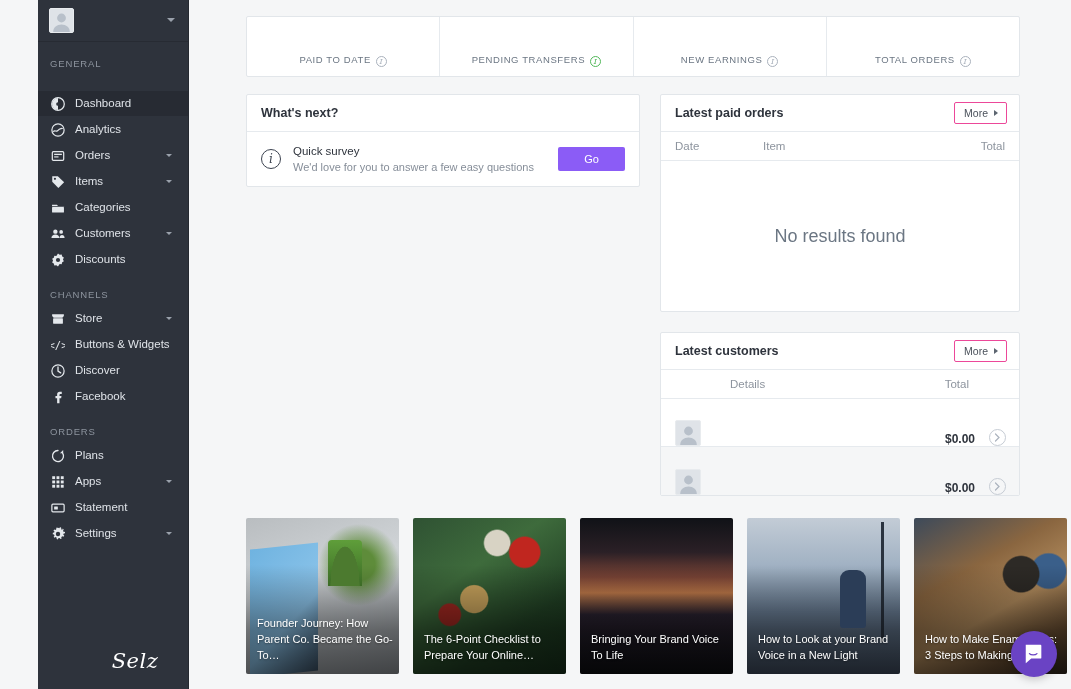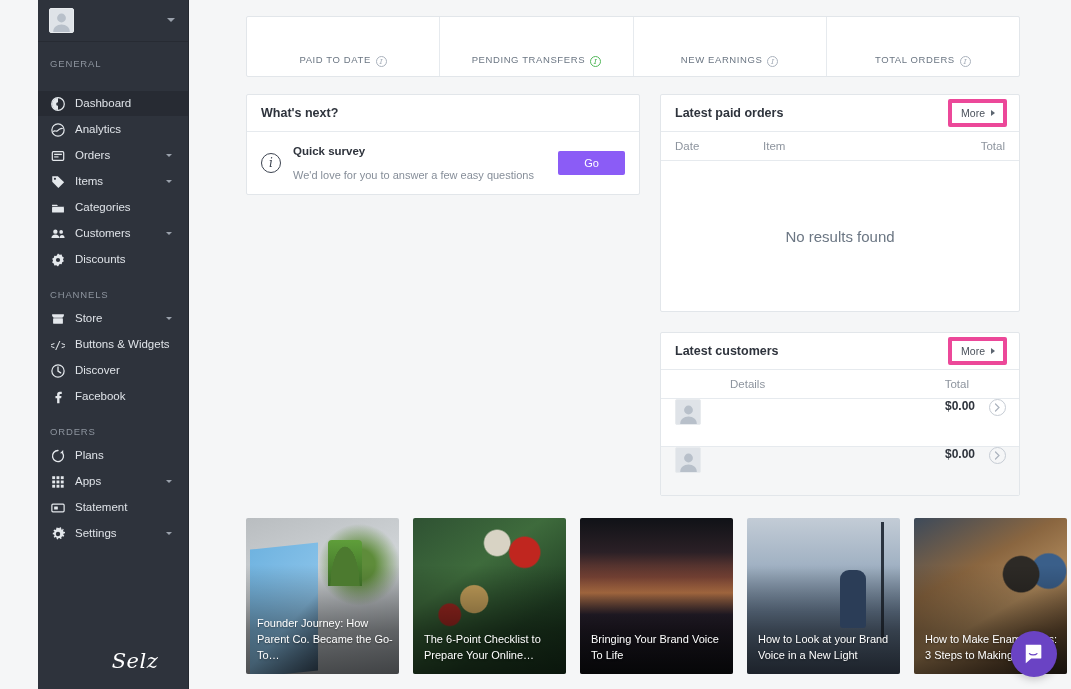--- a/index.html
+++ b/index.html
@@ -118,21 +118,21 @@
     border-radius: 2px;
   }
   .card-head {
     height: 37px; display: flex; align-items: center;
     padding: 0 12px 0 14px;
     border-bottom: 1px solid #e6eaee;
     justify-content: space-between;
   }
   .card-title { font-size: 12.5px; color: #2e333c; font-weight: 700; }
   .more-btn {
-    border: 4px solid #ec4899; border-radius: 2px;
+    border: 1px solid #ec4899; border-radius: 2px;
     background: #fff; font-size: 10.5px; color: #4a515b;
     padding: 4px 8px 4px 9px; cursor: pointer;
     display: inline-flex; align-items: center; gap: 6px;
     font-family: "Liberation Sans", sans-serif;
   }
   .more-btn .tri {
     width: 0; height: 0;
     border-top: 3.5px solid transparent;
     border-bottom: 3.5px solid transparent;
     border-left: 4.5px solid #5c6570;
@@ -143,21 +143,21 @@
     display: flex; align-items: center;
     padding: 13px 14px 13px 14px; gap: 12px;
   }
   .wn-ic {
     width: 20px; height: 20px; flex: 0 0 20px;
     border: 1.3px solid #3c4350; border-radius: 50%;
     color: #3c4350; font-size: 12px; line-height: 18px;
     text-align: center; font-family: "DejaVu Serif", serif; font-style: italic;
   }
   .wn-txt { flex: 1; }
-  .wn-title { font-size: 11.5px; font-weight: 700; color: #2e333c; margin-bottom: 12px; }
+  .wn-title { font-size: 11.5px; font-weight: 400; color: #2e333c; margin-bottom: 4px; }
   .wn-sub { font-size: 11px; color: #868e99; }
   .go-btn {
     background: #8b5cf6; color: #fff;
     border: none; border-radius: 2px;
     width: 67px; height: 24px; font-size: 11px;
     cursor: pointer; font-family: "Liberation Sans", sans-serif;
   }
 
   
   .thead {
@@ -166,24 +166,24 @@
     font-size: 11.5px; color: #8d949e;
     padding: 0 14px;
   }
   .th-date { width: 88px; }
   .th-item { flex: 1; }
   .th-total { text-align: right; width: 70px; }
   .th-details { width: 150px; padding-left: 55px; }
   .th-ctotal { flex: 1; text-align: right; padding-right: 36px; }
   .empty {
     height: 150px; display: flex; align-items: center; justify-content: center;
-    font-size: 15px; color: #6b7683;
+    font-size: 18px; color: #6b7683;
   }
   .crow {
-    display: flex; align-items: flex-start; height: 48px;
+    display: flex; align-items: flex-end; height: 48px;
     padding: 0 13px 0 14px;
     border-bottom: 1px solid #e6eaee;
   }
   .crow.alt { background: #f5f6f7; }
   .crow:last-child { border-bottom: none; }
   .c-avatar {
     width: 26px; height: 26px; background: #dfe3e8;
     border: 1px solid #e8ebee; border-radius: 2px;
     display: flex; align-items: flex-end; justify-content: center;
     overflow: hidden; flex: 0 0 26px;

